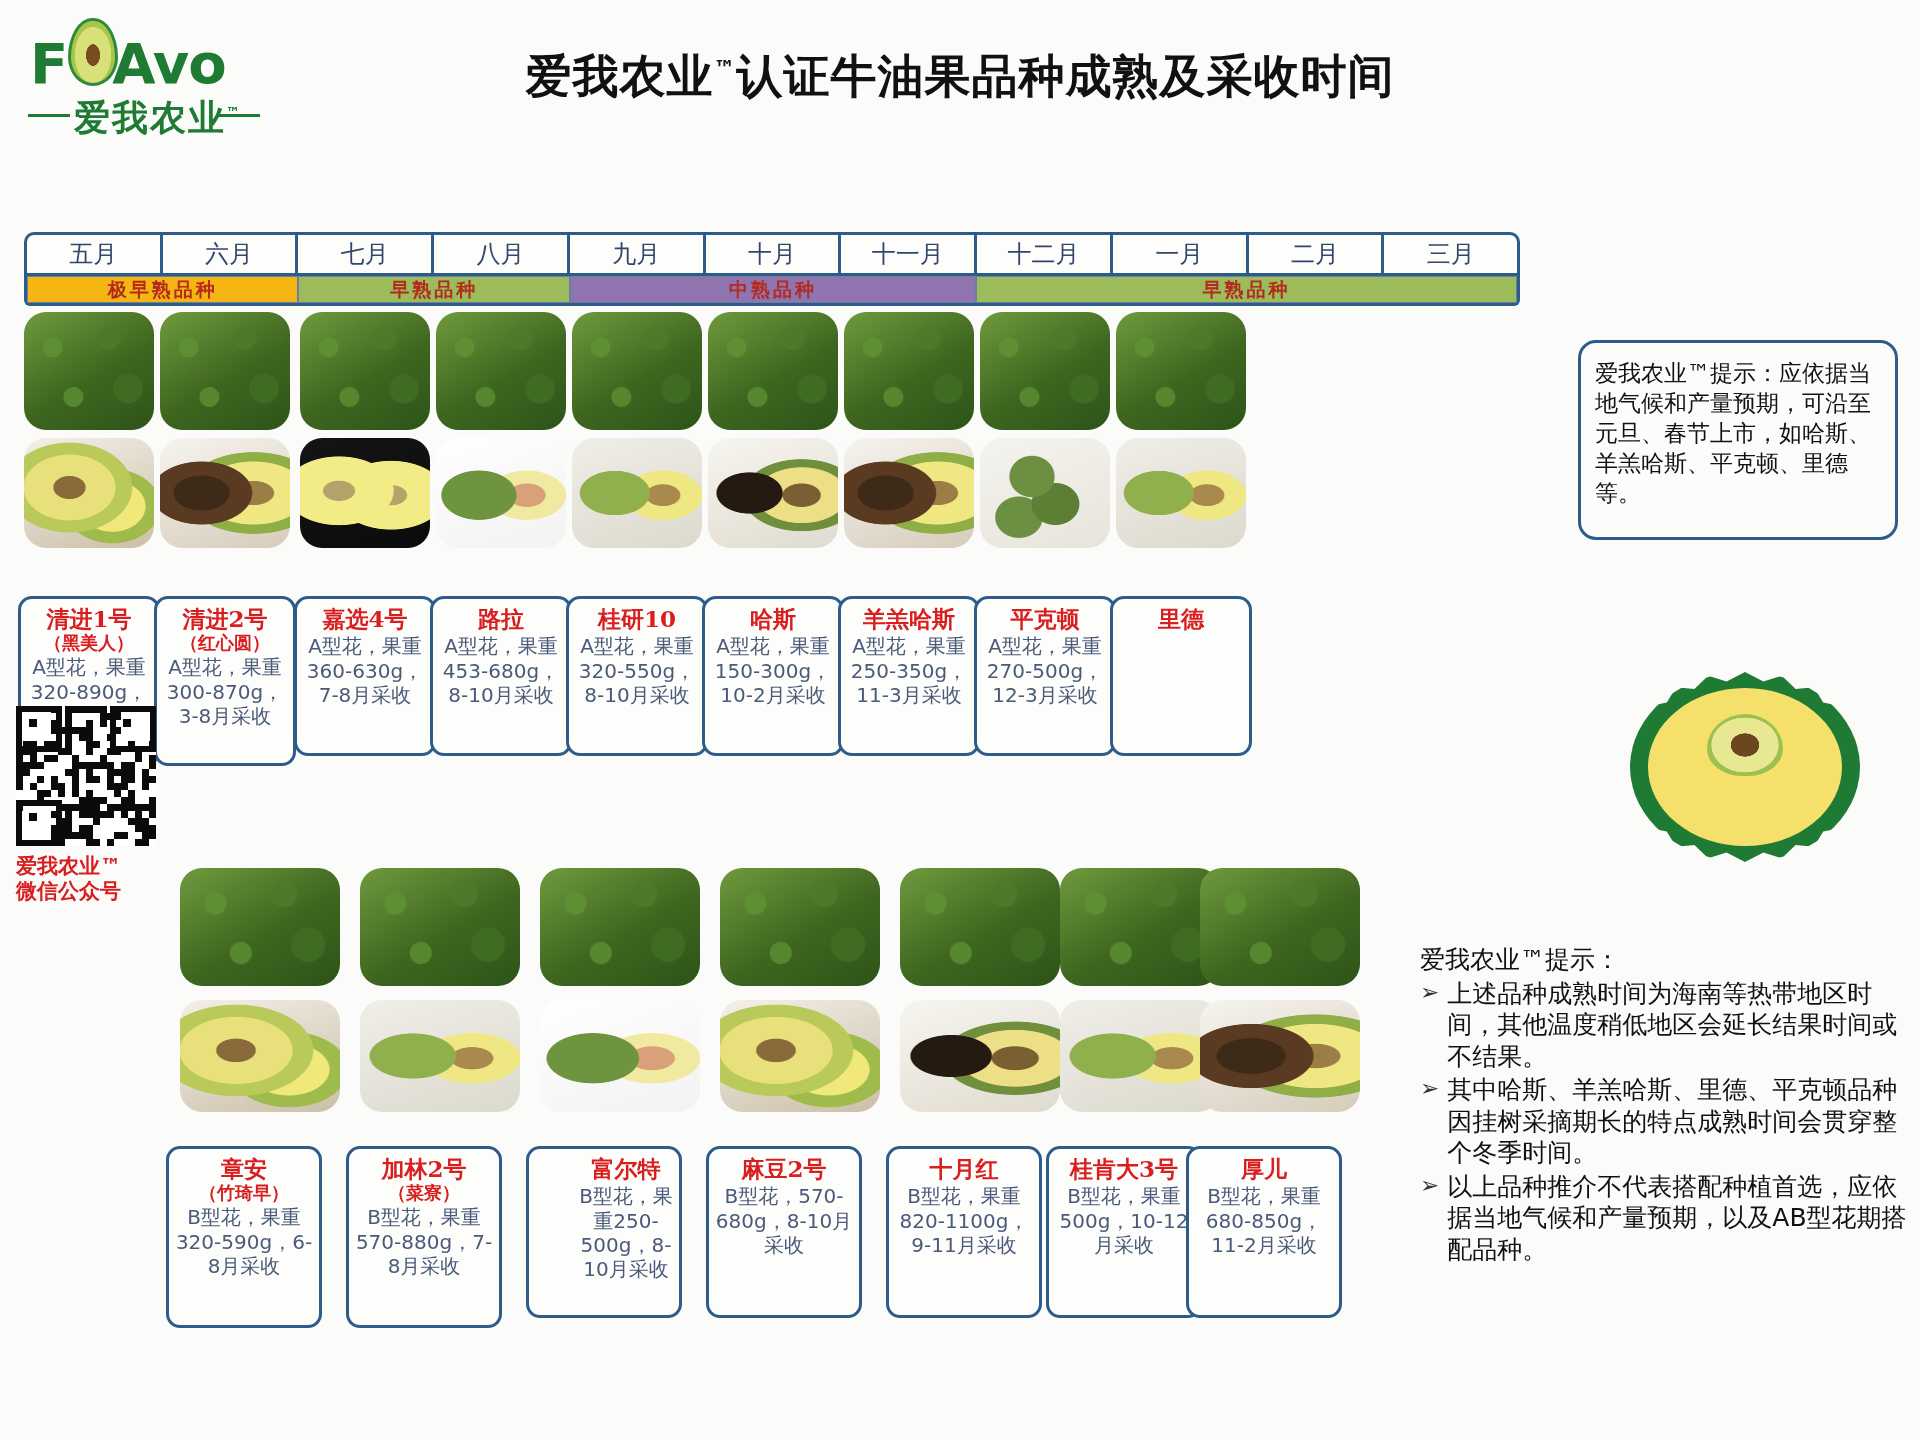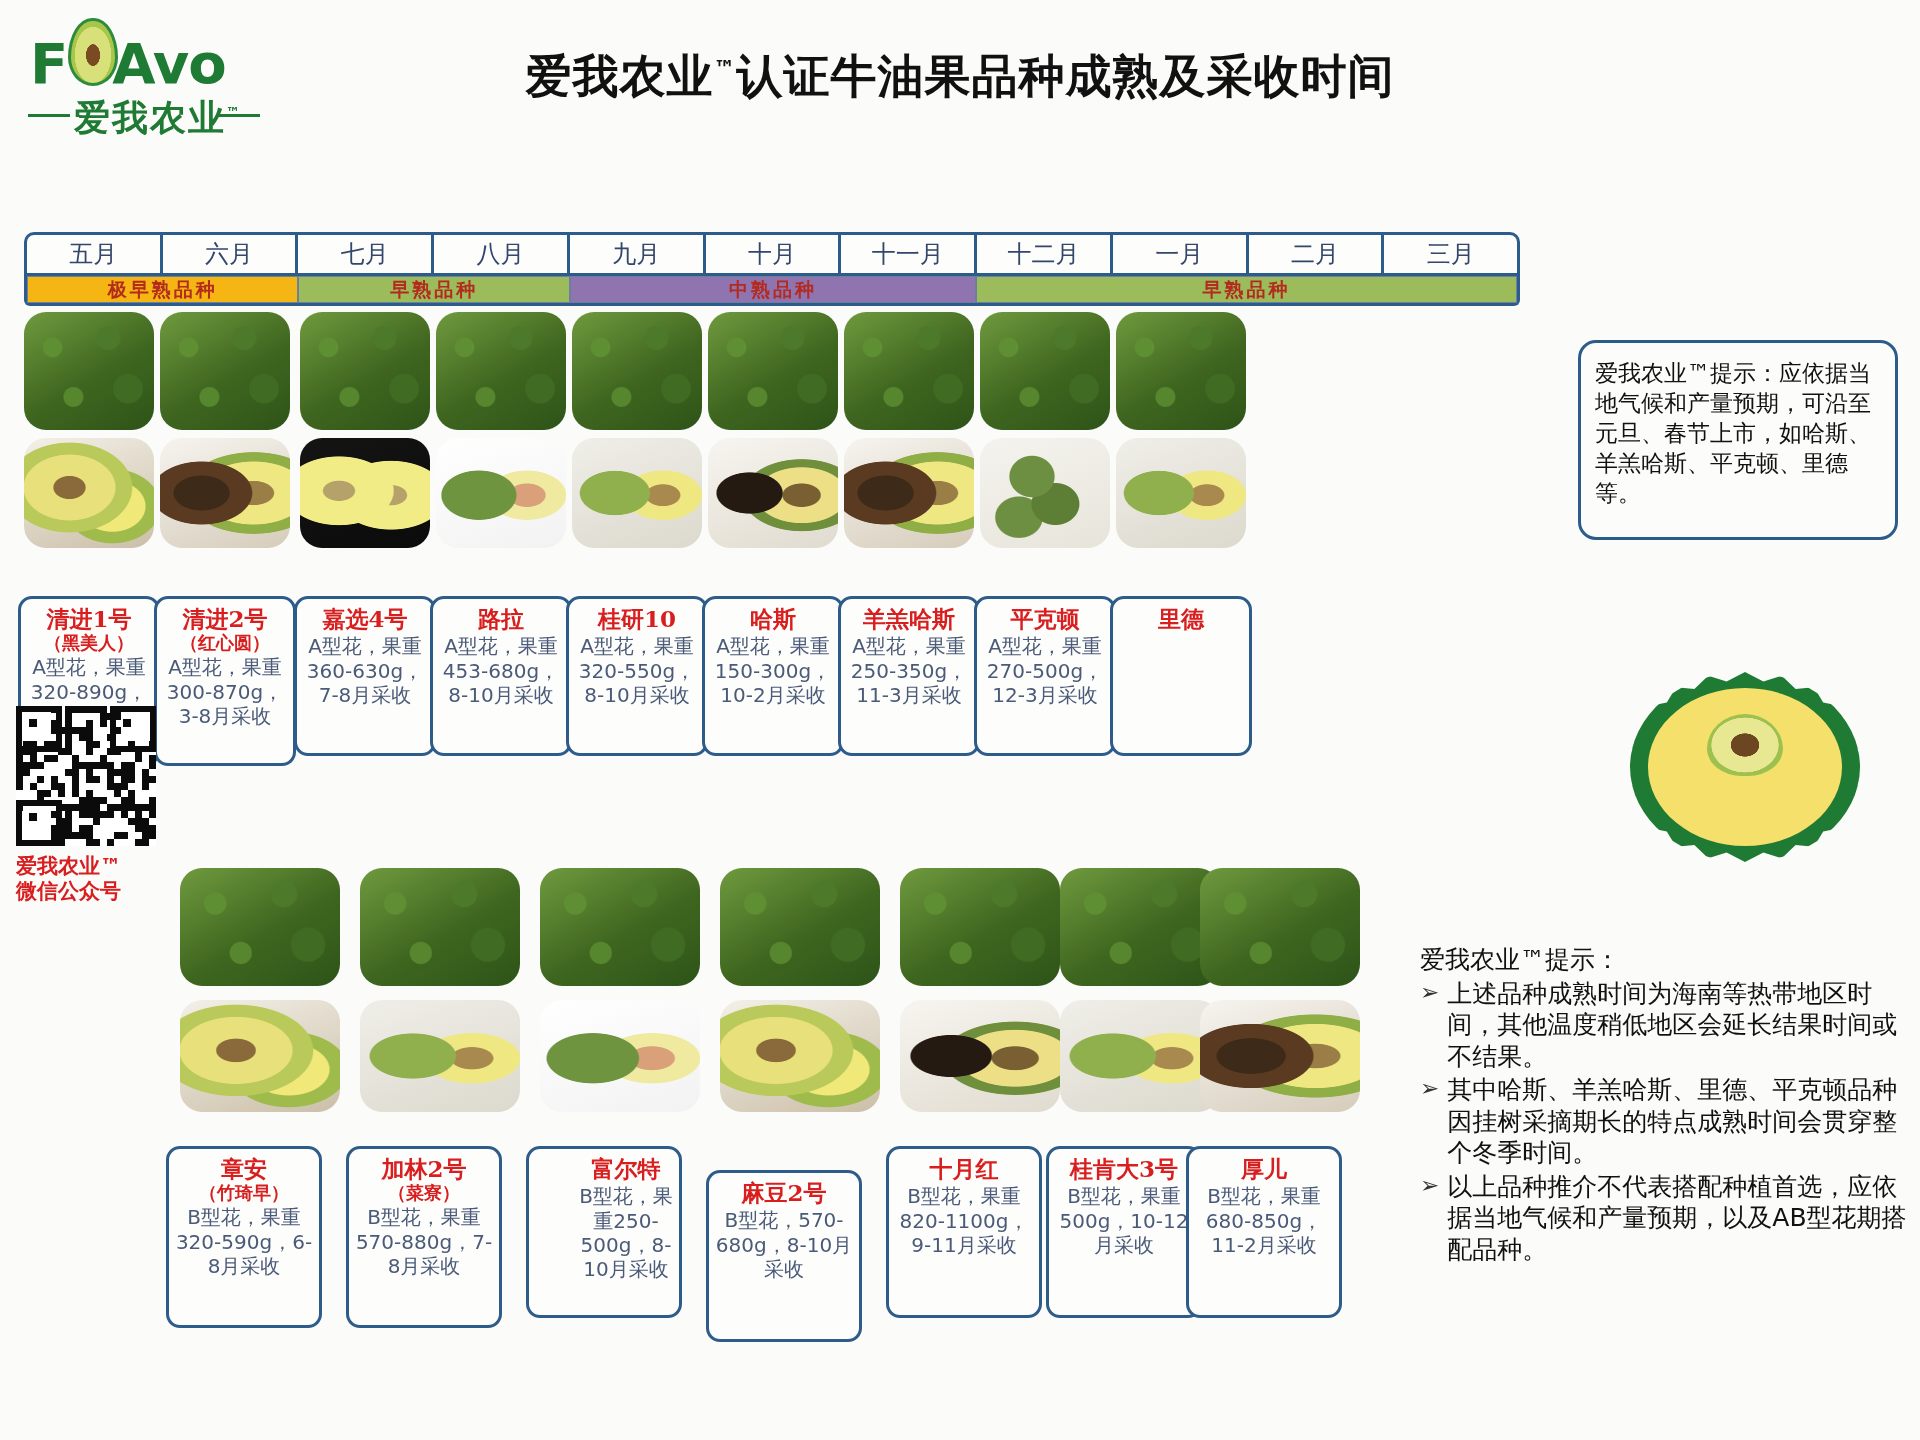--- a/index.html
+++ b/index.html
@@ -475,21 +475,21 @@
     </div>
     <div class="card" style="left: 346px; top: 1146px; width: 156px; height: 182px;">
       <div class="cname">加林2号</div>
       <div class="calias">（菜寮）</div>
       <div class="cdesc">B型花，果重570-880g，7-8月采收</div>
     </div>
     <div class="card" style="left: 526px; top: 1146px; width: 156px; height: 172px; padding-left: 48px;">
       <div class="cname">富尔特</div>
       <div class="cdesc">B型花，果重250-500g，8-10月采收</div>
     </div>
-    <div class="card" style="left: 706px; top: 1146px; width: 156px; height: 172px; margin-top: 24px;">
+    <div class="card" style="left: 706px; top: 1146px; width: 156px; height: 172px;">
       <div class="cname">麻豆2号</div>
       <div class="cdesc">B型花，570-680g，8-10月采收</div>
     </div>
     <div class="card" style="left: 886px; top: 1146px; width: 156px; height: 172px;">
       <div class="cname">十月红</div>
       <div class="cdesc">B型花，果重820-1100g，9-11月采收</div>
     </div>
     <div class="card" style="left: 1046px; top: 1146px; width: 156px; height: 172px;">
       <div class="cname">桂肯大3号</div>
       <div class="cdesc">B型花，果重500g，10-12月采收</div>

